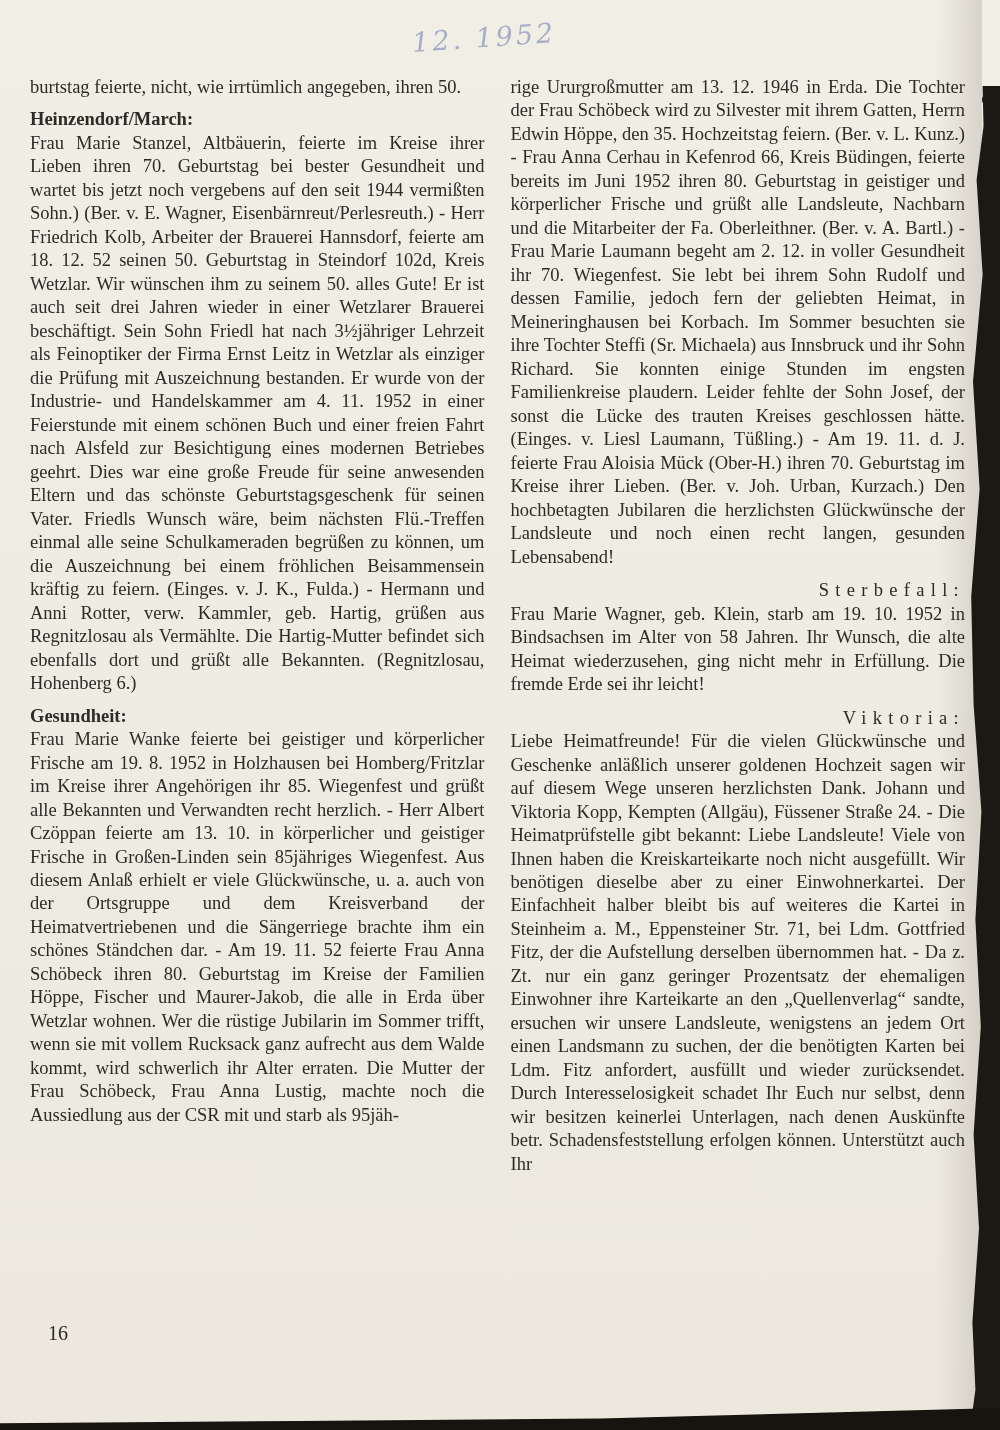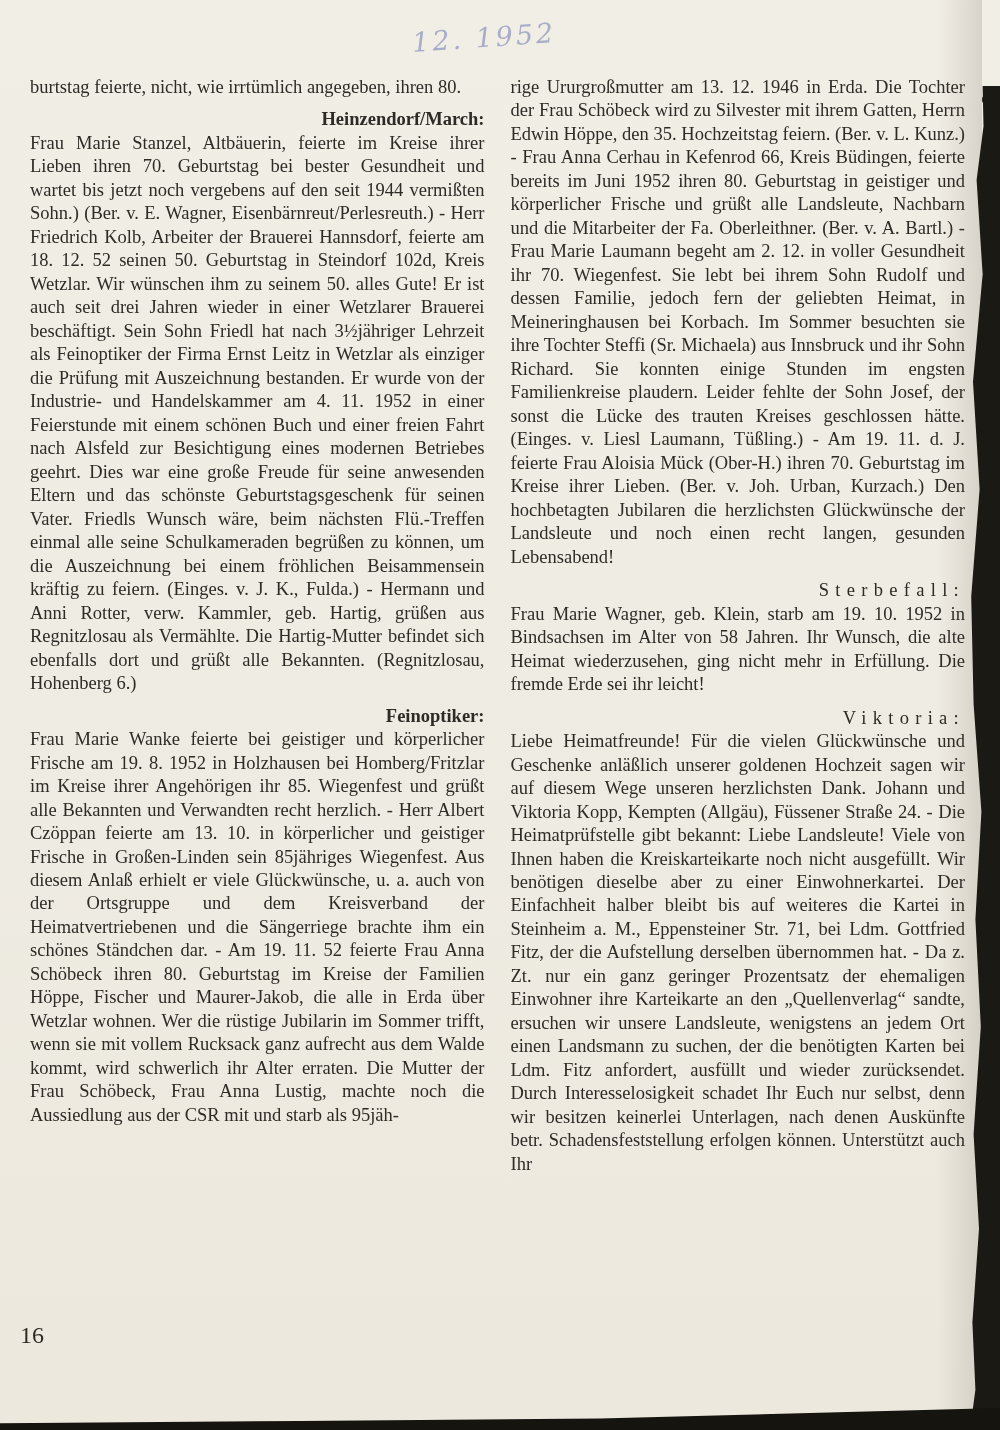--- a/index.html
+++ b/index.html
@@ -11,32 +11,32 @@
     color:#2e2b26;
     overflow:hidden;
   }
   .page { position:absolute; inset:0; background:linear-gradient(180deg,#f1eee6 0%,#eeebe2 60%,#ece8de 100%); }
   .columns {
     position:absolute; top:76px; left:30px; right:35px;
     display:flex; gap:26px;
   }
   .col { width:50%; font-size:18.5px; line-height:1.27; }
   .block { text-align:justify; }
-  .head { font-weight:bold; margin-top:9px; text-align:right; }
+  .head { font-weight:bold; margin-top:9px; text-align:left; }
   .spaced-head { letter-spacing:0.34em; margin-top:10px; text-align:right; }
   .head + .spaced-head { margin-top:1px; }
   .handwriting {
     position:absolute; left:412px; top:22px;
     font-size:27px; font-style:italic;
     color:#6d79b0; opacity:0.55;
     transform:rotate(-4deg);
     letter-spacing:3px;
     font-family:"DejaVu Serif",serif;
   }
-  .page-number { position:absolute; left:20px; top:1322px; font-size:24px; }
+  .page-number { position:absolute; left:48px; top:1322px; font-size:20px; }
   .edge-shadow {
     position:absolute; top:0; bottom:0; right:18px; width:45px;
     background:linear-gradient(to right, rgba(60,50,35,0) 0%, rgba(60,50,35,0.14) 100%);
   }
   .scan-right {
     position:absolute; top:86px; right:0; bottom:0; width:30px;
     background:#1b1914;
     clip-path: polygon(42% 0, 100% 0, 100% 100%, 0 100%, 18% 97%, 8% 92%, 30% 85%, 12% 78%, 36% 70%, 18% 62%, 38% 54%, 12% 46%, 4% 38%, 32% 30%, 10% 22%, 42% 14%, 22% 7%, 45% 3%);
   }
   .scan-speck {
@@ -51,24 +51,24 @@
 </style>
 </head>
 <body>
 
 <div class="page">
 
   <div class="handwriting">12. 1952</div>
 
   <div class="columns">
     <div class="col">
-        <div class="block">burtstag feierte, nicht, wie irrtümlich angegeben, ihren 80.</div>
+        <div class="block">burtstag feierte, nicht, wie irrtümlich angegeben, ihren 50.</div>
         <div class="block head">Heinzendorf/March:</div>
         <div class="block">Frau Marie Stanzel, Altbäuerin, feierte im Kreise ihrer Lieben ihren 70. Geburtstag bei bester Gesundheit und wartet bis jetzt noch vergebens auf den seit 1944 vermißten Sohn.) (Ber. v. E. Wagner, Eisenbärnreut/Perlesreuth.) - Herr Friedrich Kolb, Arbeiter der Brauerei Hannsdorf, feierte am 18. 12. 52 seinen 50. Geburtstag in Steindorf 102d, Kreis Wetzlar. Wir wünschen ihm zu seinem 50. alles Gute! Er ist auch seit drei Jahren wieder in einer Wetzlarer Brauerei beschäftigt. Sein Sohn Friedl hat nach 3½jähriger Lehrzeit als Feinoptiker der Firma Ernst Leitz in Wetzlar als einziger die Prüfung mit Auszeichnung bestanden.  Er wurde von der Industrie- und Handelskammer am 4. 11. 1952 in einer Feierstunde mit einem schönen Buch und einer freien Fahrt nach Alsfeld zur Besichtigung eines modernen Betriebes geehrt. Dies war eine große Freude für seine anwesenden Eltern und das schönste Geburtstagsgeschenk für seinen Vater. Friedls Wunsch wäre, beim nächsten Flü.-Treffen einmal alle seine Schulkameraden begrüßen zu können, um die Auszeichnung bei einem fröhlichen Beisammensein kräftig zu feiern. (Einges. v. J. K., Fulda.) - Hermann und Anni Rotter, verw. Kammler, geb. Hartig, grüßen aus Regnitzlosau als Vermählte. Die Hartig-Mutter befindet sich ebenfalls dort und grüßt alle Bekannten. (Regnitzlosau, Hohenberg 6.)</div>
-        <div class="block head">Feinoptiker:</div>
+        <div class="block head">Gesundheit:</div>
         <div class="block">Frau Marie Wanke feierte bei geistiger und körperlicher Frische am 19. 8. 1952 in Holzhausen bei Homberg/Fritzlar im Kreise ihrer Angehörigen ihr 85. Wiegenfest und grüßt alle Bekannten und Verwandten recht herzlich. - Herr Albert Czöppan feierte am 13. 10. in körperlicher und geistiger Frische in Großen-Linden sein 85jähriges Wiegenfest. Aus diesem Anlaß erhielt er viele Glückwünsche, u. a. auch von der Ortsgruppe und dem Kreisverband der Heimatvertriebenen und die Sängerriege brachte ihm ein schönes Ständchen dar. - Am 19. 11. 52 feierte Frau Anna Schöbeck ihren 80. Geburtstag im Kreise der Familien Höppe, Fischer und Maurer-Jakob, die alle in Erda über Wetzlar wohnen.  Wer die rüstige Jubilarin im Sommer trifft, wenn sie mit vollem Rucksack ganz aufrecht aus dem Walde kommt, wird schwerlich ihr Alter erraten. Die Mutter der Frau Schöbeck, Frau Anna Lustig, machte noch die Aussiedlung aus der CSR mit und starb als 95jäh-</div>
       </div>
     <div class="col">
         <div class="block">rige Ururgroßmutter am 13. 12. 1946 in Erda. Die Tochter der Frau Schöbeck wird zu Silvester mit ihrem Gatten, Herrn Edwin Höppe, den 35. Hochzeitstag feiern. (Ber. v. L. Kunz.) - Frau Anna Cerhau in Kefenrod 66, Kreis Büdingen, feierte bereits im Juni 1952 ihren 80. Geburtstag in geistiger und körperlicher Frische und grüßt alle Landsleute, Nachbarn und die Mitarbeiter der Fa. Oberleithner. (Ber. v. A. Bartl.) - Frau Marie Laumann begeht am 2. 12. in voller Gesundheit ihr 70. Wiegenfest. Sie lebt bei ihrem Sohn Rudolf und dessen Familie, jedoch fern der geliebten Heimat, in Meineringhausen bei Korbach. Im Sommer besuchten sie ihre Tochter Steffi (Sr. Michaela) aus Innsbruck und ihr Sohn Richard. Sie konnten einige Stunden im engsten Familienkreise plaudern. Leider fehlte der Sohn Josef, der sonst die Lücke des trauten Kreises geschlossen hätte. (Einges. v. Liesl Laumann, Tüßling.) - Am 19. 11. d. J. feierte Frau Aloisia Mück (Ober-H.) ihren 70. Geburtstag im Kreise ihrer Lieben. (Ber. v. Joh. Urban, Kurzach.) Den hochbetagten Jubilaren die herzlichsten Glückwünsche der Landsleute und noch einen recht langen, gesunden Lebensabend!</div>
         <div class="block spaced-head">Sterbefall:</div>
         <div class="block">Frau Marie Wagner, geb. Klein, starb am 19. 10. 1952 in Bindsachsen im Alter von 58 Jahren. Ihr Wunsch, die alte Heimat wiederzusehen, ging nicht mehr in Erfüllung. Die fremde Erde sei ihr leicht!</div>
         <div class="block spaced-head">Viktoria:</div>
         <div class="block">Liebe Heimatfreunde! Für die vielen Glückwünsche und Geschenke anläßlich unserer goldenen Hochzeit sagen wir auf diesem Wege unseren herzlichsten Dank. Johann und Viktoria Kopp, Kempten (Allgäu), Füssener Straße 24. - Die Heimatprüfstelle gibt bekannt: Liebe Landsleute! Viele von Ihnen haben die Kreiskarteikarte noch nicht ausgefüllt. Wir benötigen dieselbe aber zu einer Einwohnerkartei. Der Einfachheit halber bleibt bis auf weiteres die Kartei in Steinheim a. M., Eppensteiner Str. 71, bei Ldm. Gottfried Fitz, der die Aufstellung derselben übernommen hat. - Da z. Zt. nur ein ganz geringer Prozentsatz der ehemaligen Einwohner ihre Karteikarte an den „Quellenverlag“ sandte, ersuchen wir unsere Landsleute, wenigstens an jedem Ort einen Landsmann zu suchen, der die benötigten Karten bei Ldm. Fitz anfordert, ausfüllt und wieder zurücksendet. Durch Interesselosigkeit schadet Ihr Euch nur selbst, denn wir besitzen keinerlei Unterlagen, nach denen Auskünfte betr. Schadensfeststellung erfolgen können.  Unterstützt auch Ihr</div>
       </div>
   </div>

